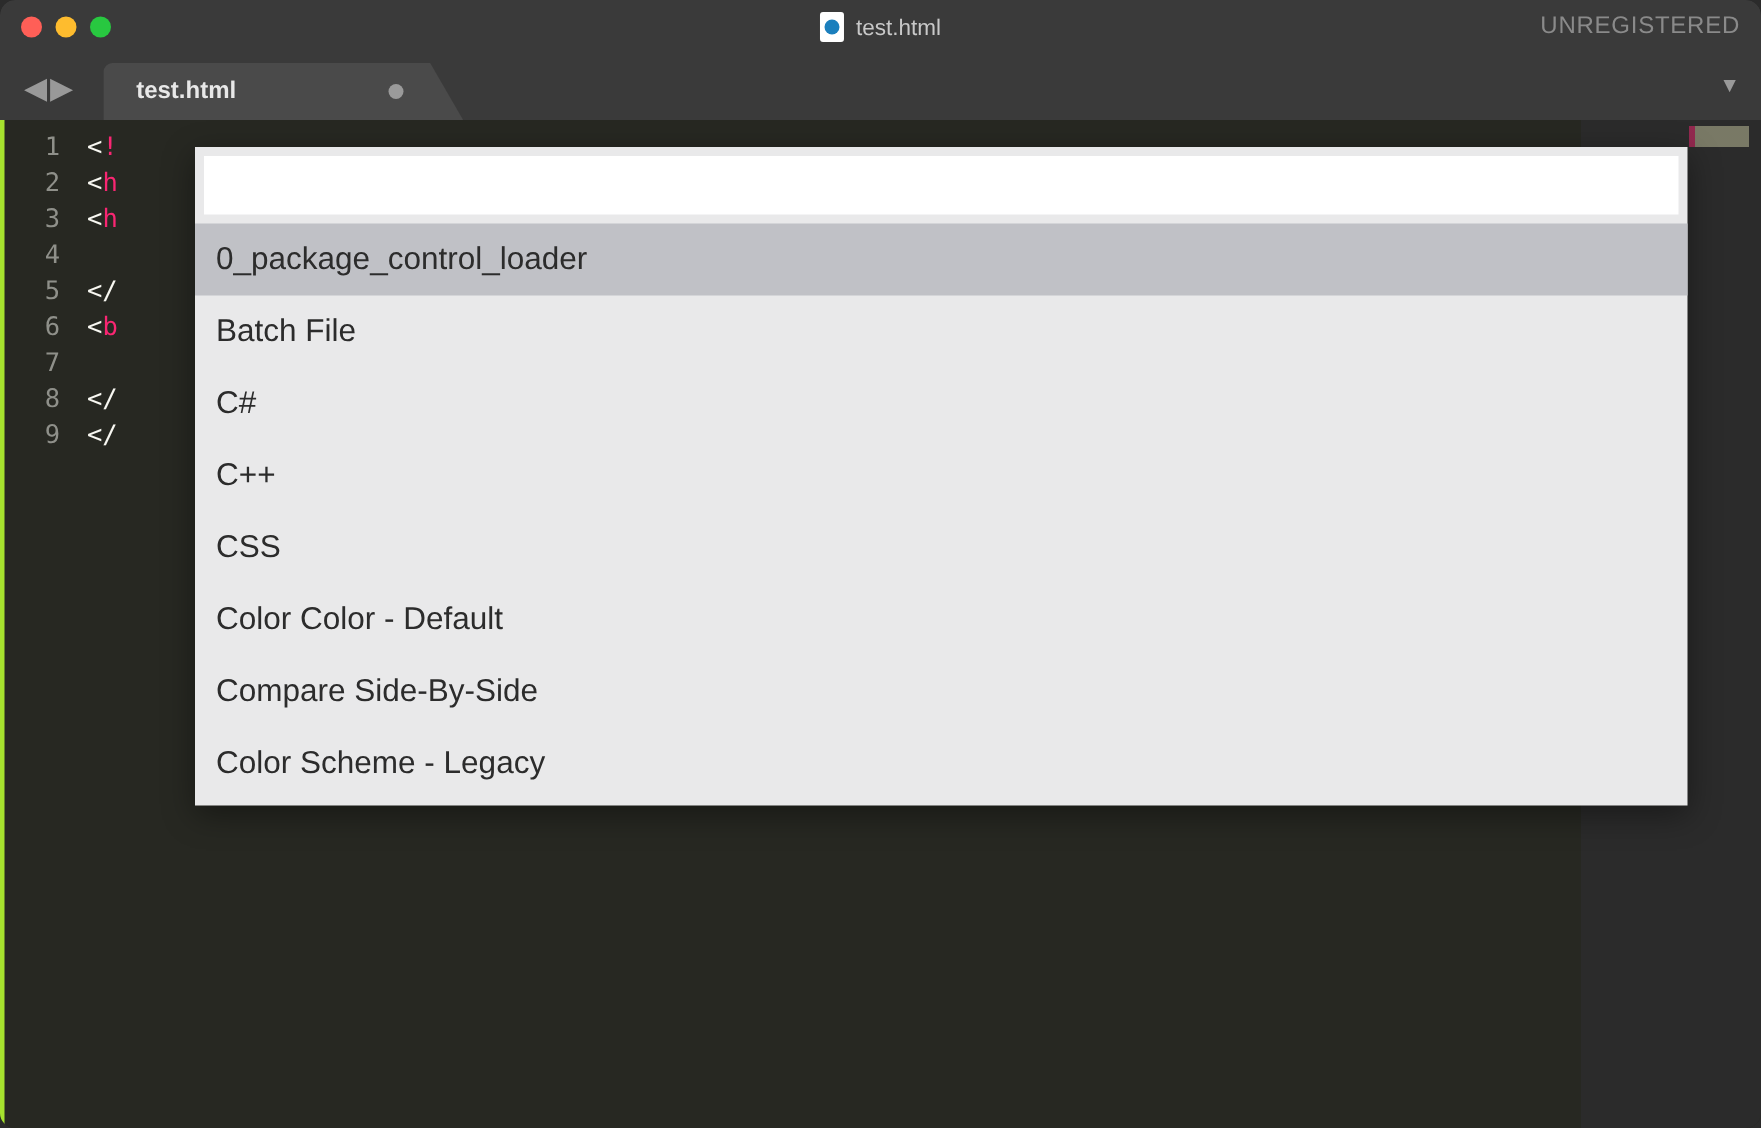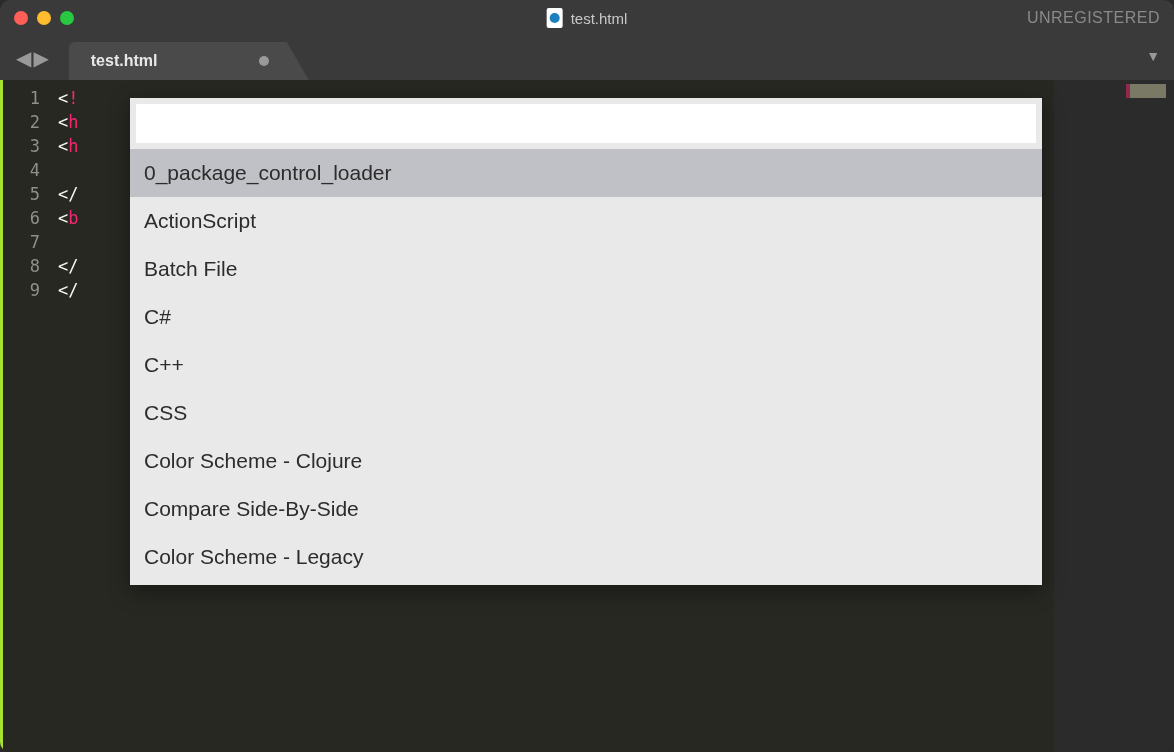--- a/index.html
+++ b/index.html
@@ -173,21 +173,21 @@
       width: 40px;
       height: 14px;
       background: linear-gradient(90deg, #f92672 10%, #c7c7a0 10%);
       opacity:0.5;
     }
     
     .palette {
       position: absolute;
       top: 98px;
       left: 130px;
-      width: 912px;
+      width: 995px;
       background: #e9e9ea;
       box-shadow: 0 6px 20px rgba(0,0,0,0.4);
       z-index: 100;
     }
     .palette-input-wrap{
       background:#fff;
       padding: 8px 10px;
       margin:6px;
     }
     .palette-input {
@@ -267,22 +267,21 @@
     <div class="minimap-content"></div>
   </div>
 </div>
 
 <div class="palette">
   <div class="palette-input-wrap">
     <input class="palette-input" type="text" value="" style="">
   </div>
   <div class="palette-list">
     <div class="palette-item selected">0_package_control_loader</div>
-    <div class="palette-item">ActionScript</div>
     <div class="palette-item">Batch File</div>
     <div class="palette-item">C#</div>
     <div class="palette-item">C++</div>
     <div class="palette-item">CSS</div>
-    <div class="palette-item">Color Scheme - Clojure</div>
+    <div class="palette-item">Color Color - Default</div>
     <div class="palette-item">Compare Side-By-Side</div>
     <div class="palette-item">Color Scheme - Legacy</div>
   </div>
 </div>
 
 </body></html>

